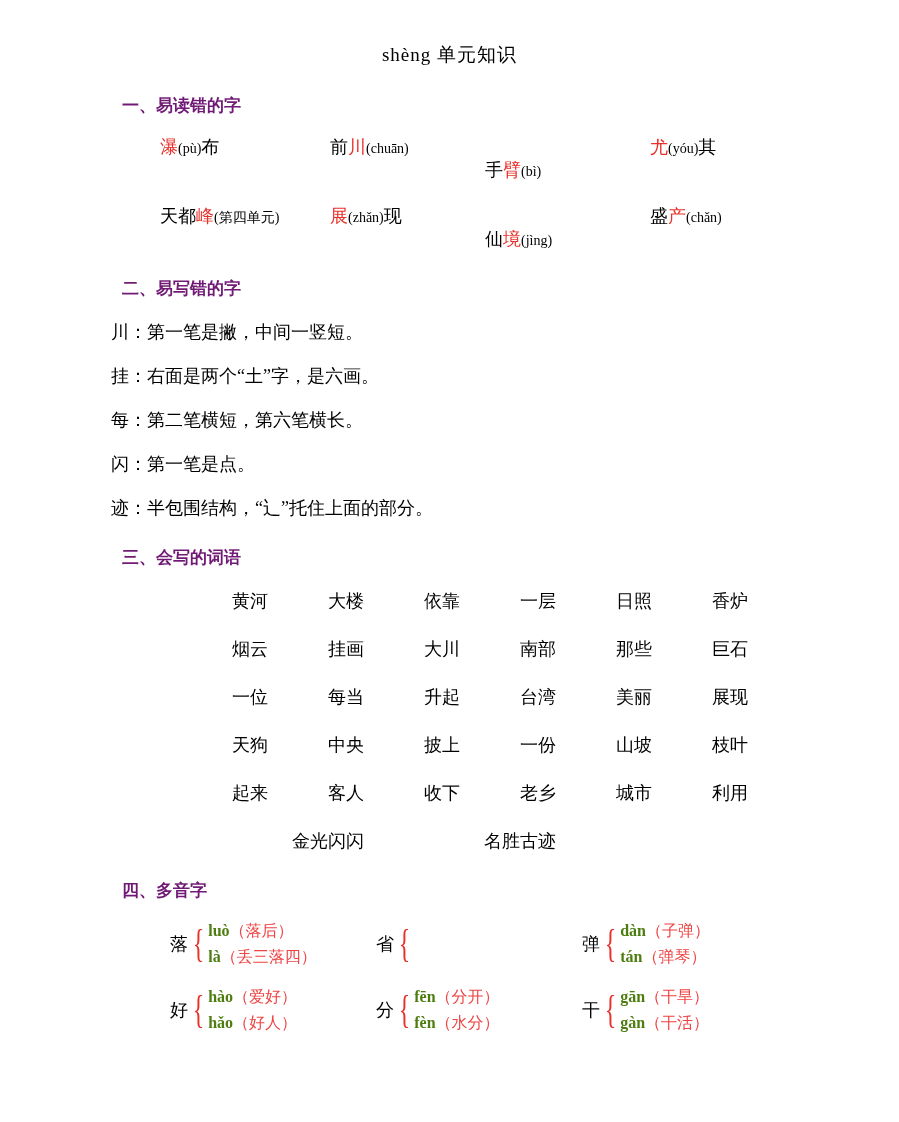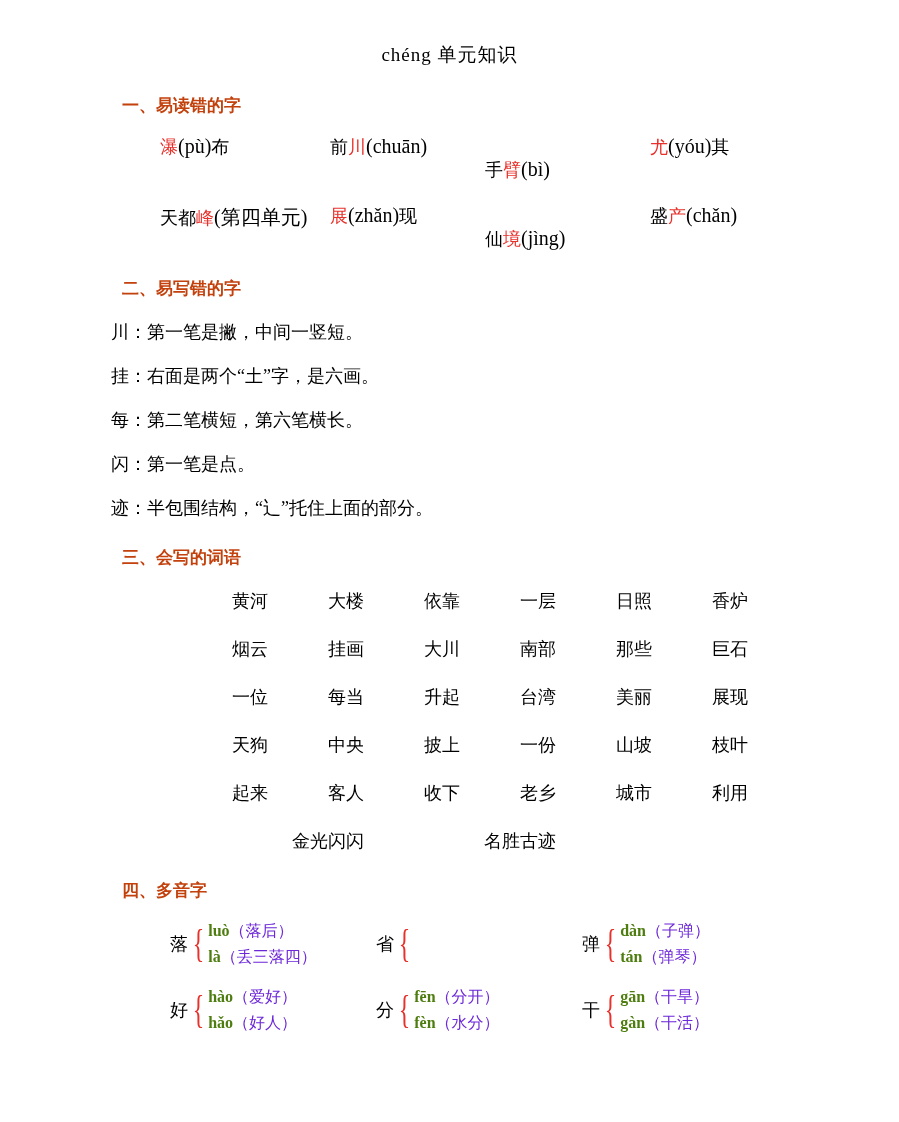--- a/index.html
+++ b/index.html
@@ -22,21 +22,21 @@
     box-sizing: border-box;
     position: relative;
   }
   .doc-title {
     text-align: center;
     font-size: 19px;
     margin-top: 42px;
     letter-spacing: 1px;
   }
   .section-heading {
-    color: #c2410c;
+    color: #701a75;
     font-weight: bold;
     font-size: 17px;
     margin-left: 122px;
     margin-top: 26px;
   }
   
   .grid-misread {
     margin-top: 18px;
     margin-left: 160px;
     width: 640px;
@@ -49,21 +49,21 @@
     font-size: 18px;
     white-space: nowrap;
   }
   .grid-misread .row .cell:nth-child(1) { width: 170px; }
   .grid-misread .row .cell:nth-child(2) { width: 155px; }
   .grid-misread .row .cell:nth-child(3) { width: 165px; margin-top: 23px; }
   .grid-misread .row .cell:nth-child(4) { width: 150px; }
   .red { color: #e8312b; }
   .py {
     font-family: "Liberation Serif", serif;
-    font-size: 20px;
+    font-size: 14px;
   }
   
   .notes {
     margin-top: 20px;
     margin-left: 111px;
   }
   .notes .note {
     font-size: 18px;
     margin-bottom: 20px;
   }
@@ -119,29 +119,29 @@
   .poly .reading {
     font-size: 16px;
     line-height: 26px;
     white-space: nowrap;
   }
   .poly .reading .pinyin {
     color: #4d7c0f;
     font-weight: bold;
   }
   .poly .reading .word {
-    color: #6d28d9;
+    color: #ef4444;
   }
 </style>
 </head>
 <body>
 
 <div class="page">
 
-  <div class="doc-title">chéng 单元知识</div>
+  <div class="doc-title">shèng 单元知识</div>
 
   <div class="section-heading">一、易读错的字</div>
   <div class="grid-misread">
     <div class="row">
       <div class="cell"><span class="red">瀑</span><span class="py">(pù)</span><span>布</span></div>
       <div class="cell"><span>前</span><span class="red">川</span><span class="py">(chuān)</span></div>
       <div class="cell"><span>手</span><span class="red">臂</span><span class="py">(bì)</span></div>
       <div class="cell"><span class="red">尤</span><span class="py">(yóu)</span><span>其</span></div>
     </div>
     <div class="row">

